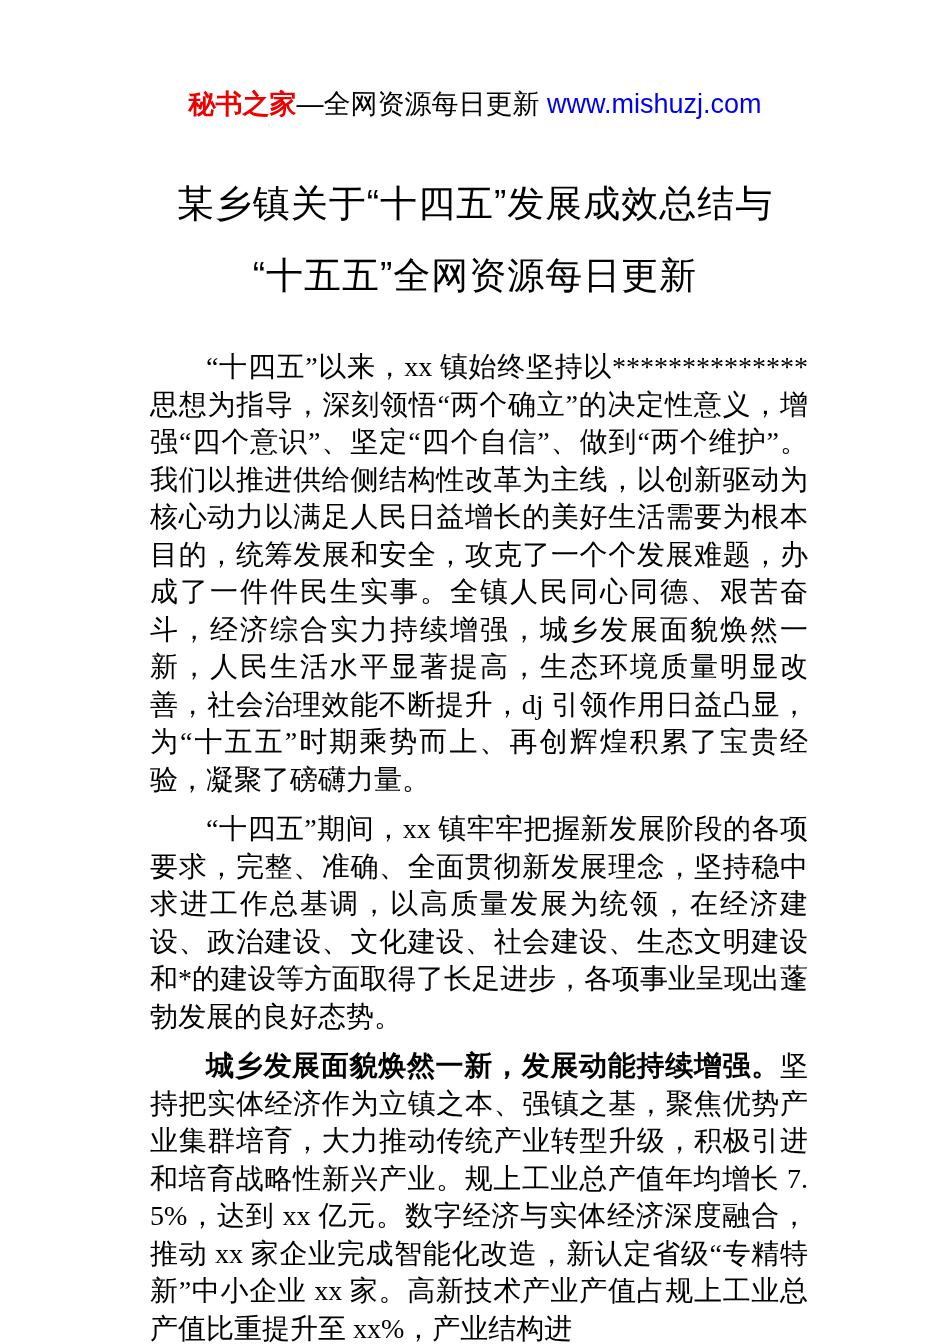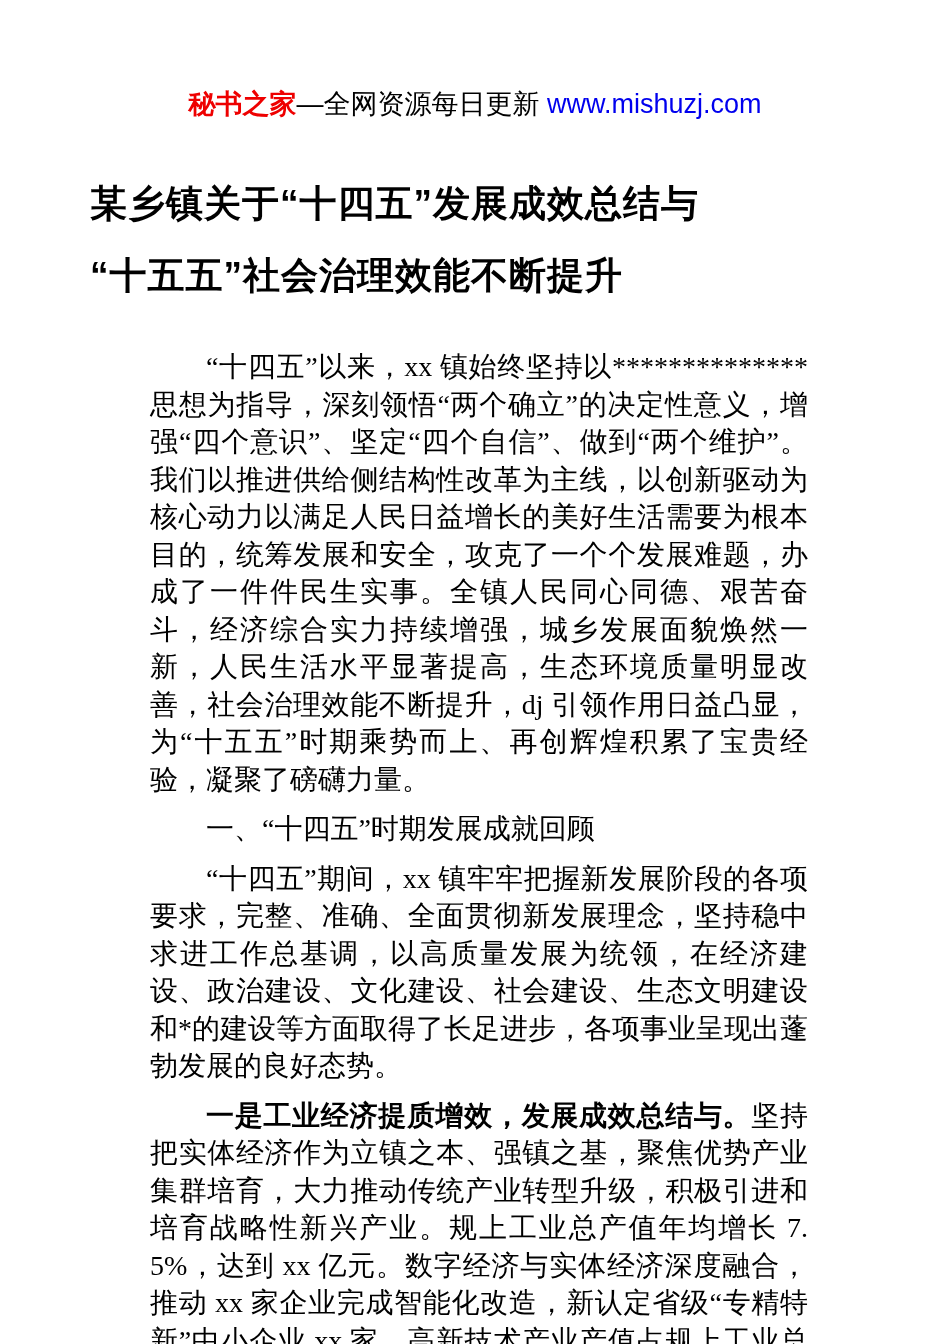--- a/index.html
+++ b/index.html
@@ -31,22 +31,23 @@
   }
   .site-header .tagline {
     color: #000000;
   }
   .site-header .url {
     cursor: pointer;
   }
   
   .doc-title {
     margin: 48px 90px 0 90px;
+    text-align: center;
     font-size: 37px;
-    font-weight: 700;
+    font-weight: 400;
     line-height: 72px;
     letter-spacing: 1px;
   }
   .doc-title .title-line { display: block; }
   
   .doc-body {
     margin: 36px 130px 0 138px;
     font-family: "Liberation Serif", "DejaVu Serif", serif;
     font-size: 28px;
     line-height: 37.5px;
@@ -68,23 +69,22 @@
 <body>
 
 <div class="page">
 
   <div class="site-header">
     <span class="brand" style="color: rgb(238, 0, 0);">秘书之家</span><span class="tagline" style="color: rgb(0, 0, 0);">—全网资源每日更新 </span><span class="url" style="color: rgb(0, 0, 238);">www.mishuzj.com</span>
   </div>
 
   <h1 class="doc-title">
     <span class="title-line">某乡镇关于“十四五”发展成效总结与</span>
-    <span class="title-line">“十五五”社会治理效能不断提升</span>
+    <span class="title-line">“十五五”全网资源每日更新</span>
   </h1>
 
   <div class="doc-body">
     <p>“十四五”以来，xx 镇始终坚持以**************思想为指导，深刻领悟“两个确立”的决定性意义，增强“四个意识”、坚定“四个自信”、做到“两个维护”。我们以推进供给侧结构性改革为主线，以创新驱动为核心动力以满足人民日益增长的美好生活需要为根本目的，统筹发展和安全，攻克了一个个发展难题，办成了一件件民生实事。全镇人民同心同德、艰苦奋斗，经济综合实力持续增强，城乡发展面貌焕然一新，人民生活水平显著提高，生态环境质量明显改善，社会治理效能不断提升，dj 引领作用日益凸显，为“十五五”时期乘势而上、再创辉煌积累了宝贵经验，凝聚了磅礴力量。</p>
-    <p>一、“十四五”时期发展成就回顾</p>
     <p>“十四五”期间，xx 镇牢牢把握新发展阶段的各项要求，完整、准确、全面贯彻新发展理念，坚持稳中求进工作总基调，以高质量发展为统领，在经济建设、政治建设、文化建设、社会建设、生态文明建设和*的建设等方面取得了长足进步，各项事业呈现出蓬勃发展的良好态势。</p>
-    <p><strong>一是工业经济提质增效，发展成效总结与。</strong><span>坚持把实体经济作为立镇之本、强镇之基，聚焦优势产业集群培育，大力推动传统产业转型升级，积极引进和培育战略性新兴产业。规上工业总产值年均增长 7.5%，达到 xx 亿元。数字经济与实体经济深度融合，推动 xx 家企业完成智能化改造，新认定省级“专精特新”中小企业 xx 家。高新技术产业产值占规上工业总产值比重提升至 xx%，产业结构进</span></p>
+    <p><strong>城乡发展面貌焕然一新，发展动能持续增强。</strong><span>坚持把实体经济作为立镇之本、强镇之基，聚焦优势产业集群培育，大力推动传统产业转型升级，积极引进和培育战略性新兴产业。规上工业总产值年均增长 7.5%，达到 xx 亿元。数字经济与实体经济深度融合，推动 xx 家企业完成智能化改造，新认定省级“专精特新”中小企业 xx 家。高新技术产业产值占规上工业总产值比重提升至 xx%，产业结构进</span></p>
   </div>
 
 </div>
 
 </body></html>

